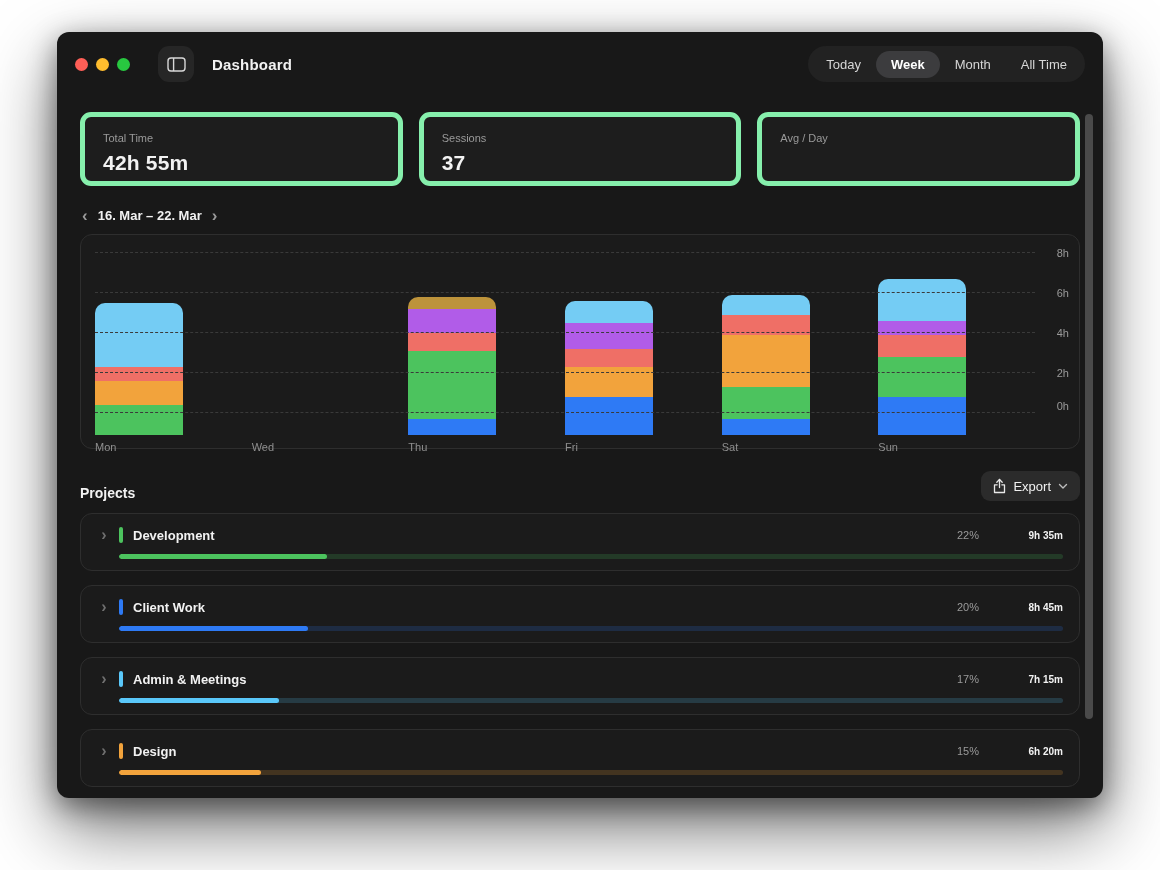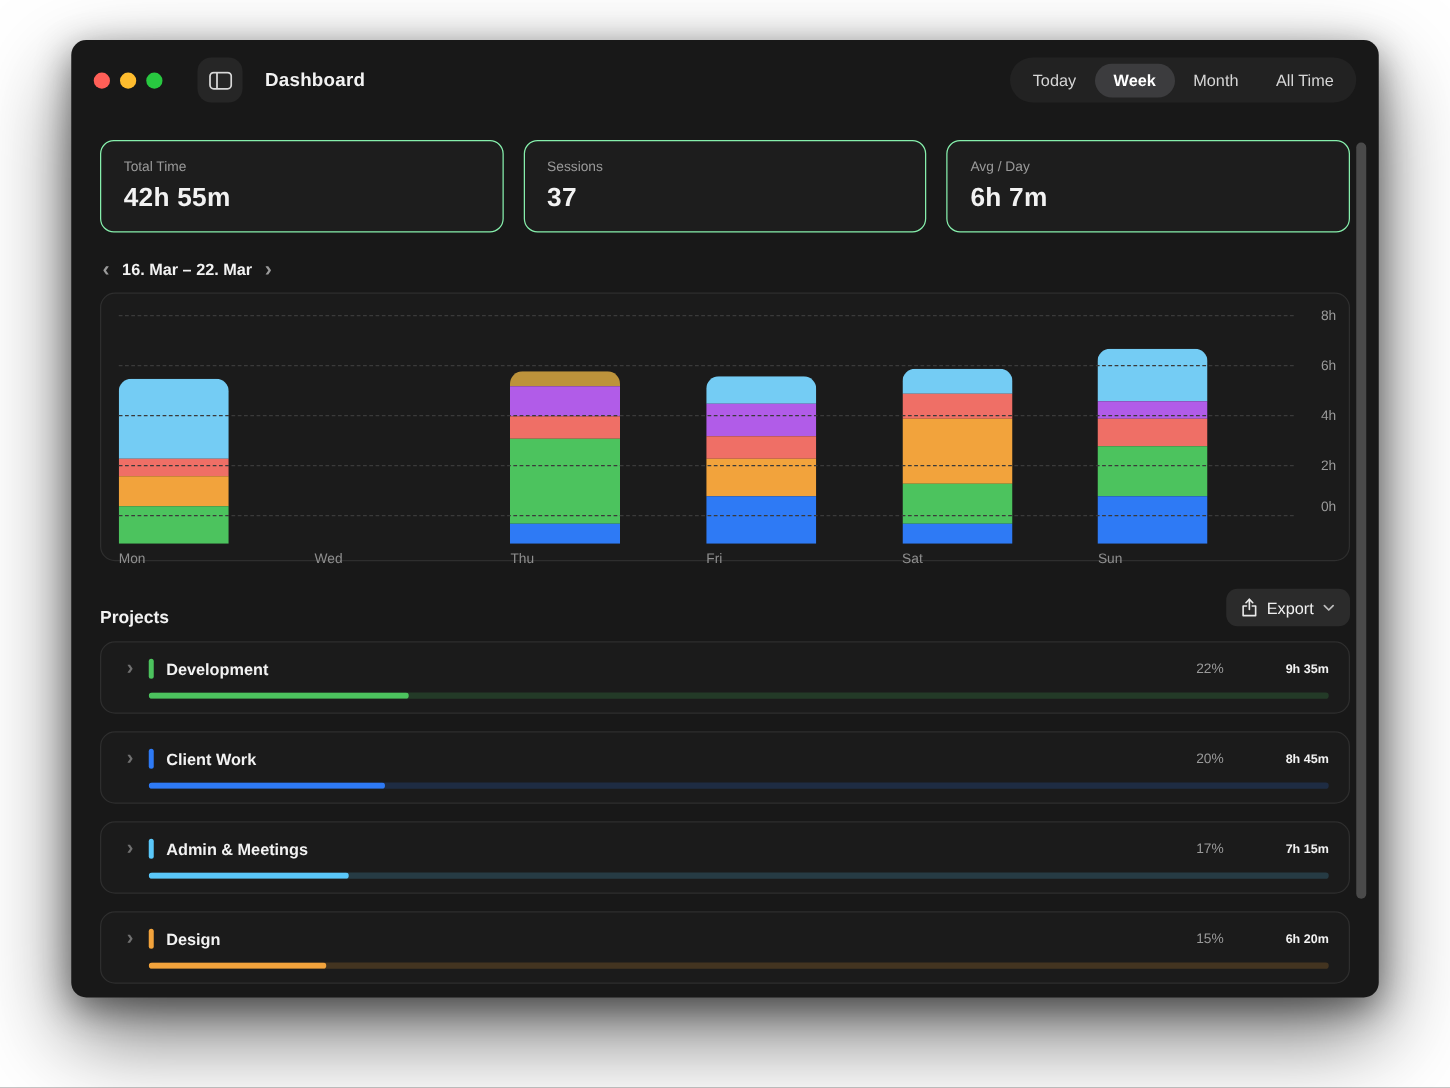--- a/index.html
+++ b/index.html
@@ -29,21 +29,21 @@
     display: flex; align-items: center; background: #222222; border-radius: 18px; padding: 3px; height: 36px;
   }
   .segment {
     padding: 6px 15px; font-size: 13px; color: #d6d6d6; border-radius: 14px; cursor: pointer; white-space: nowrap;
   }
   .segment.selected { background: #3c3c3e; color: #ffffff; font-weight: 600; }
 
   
   .stats-row { display: flex; gap: 16px; padding: 16px 23px 0 23px; }
   .stat-card {
-    flex: 1; background: #1d1d1d; border: 1px solid #86efac; border-radius: 11px;
+    flex: 1; background: #1d1d1d; border: 5px solid #86efac; border-radius: 11px;
     padding: 15px 18px; height: 74px;
   }
   .stat-label { font-size: 11px; color: #9a9a9a; }
   .stat-value { font-size: 21px; font-weight: 700; margin-top: 7px; letter-spacing: .2px; }
 
   
   .date-nav { display: flex; align-items: center; gap: 10px; padding: 21px 23px 10px 25px; }
   .date-chevron { color: #9a9a9a; font-size: 17px; font-weight: 600; cursor: pointer; line-height: 1; user-select: none; }
   .date-label { font-size: 13px; font-weight: 700; }
 
@@ -125,21 +125,20 @@
     <div class="stat-card">
       <div class="stat-label">Total Time</div>
       <div class="stat-value">42h 55m</div>
     </div>
     <div class="stat-card">
       <div class="stat-label">Sessions</div>
       <div class="stat-value">37</div>
     </div>
     <div class="stat-card">
       <div class="stat-label">Avg / Day</div>
-      <div class="stat-value">6h 7m</div>
     </div>
   </div>
 
   <div class="date-nav">
     <span class="date-chevron">‹</span>
     <span class="date-label">16. Mar – 22. Mar</span>
     <span class="date-chevron">›</span>
   </div>
 
   <div class="chart-card">

